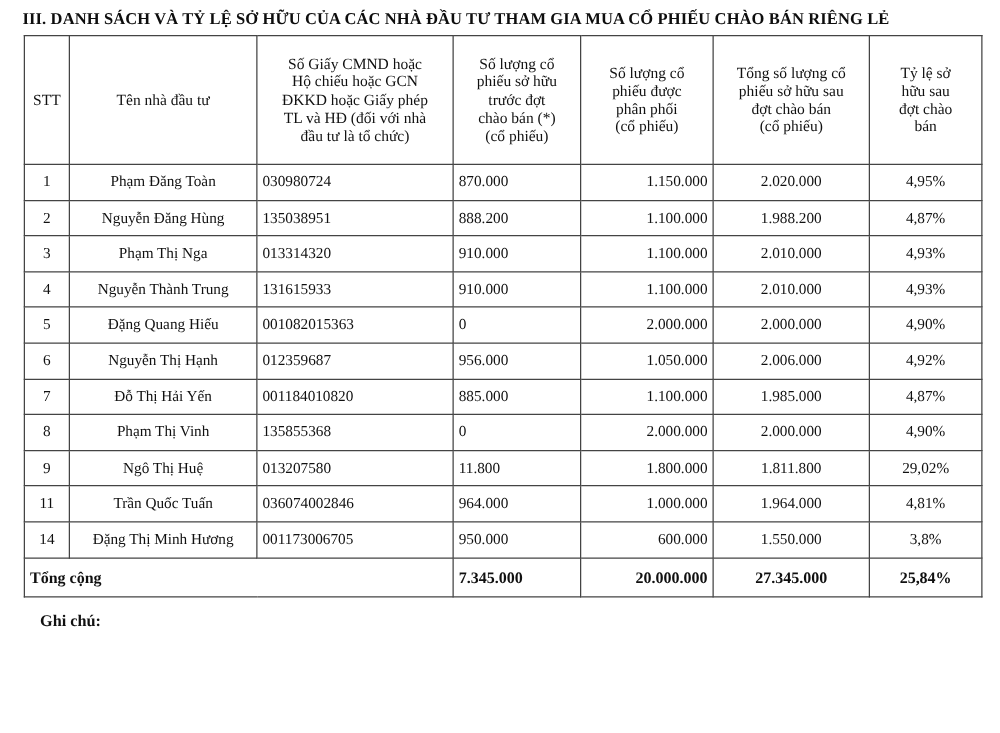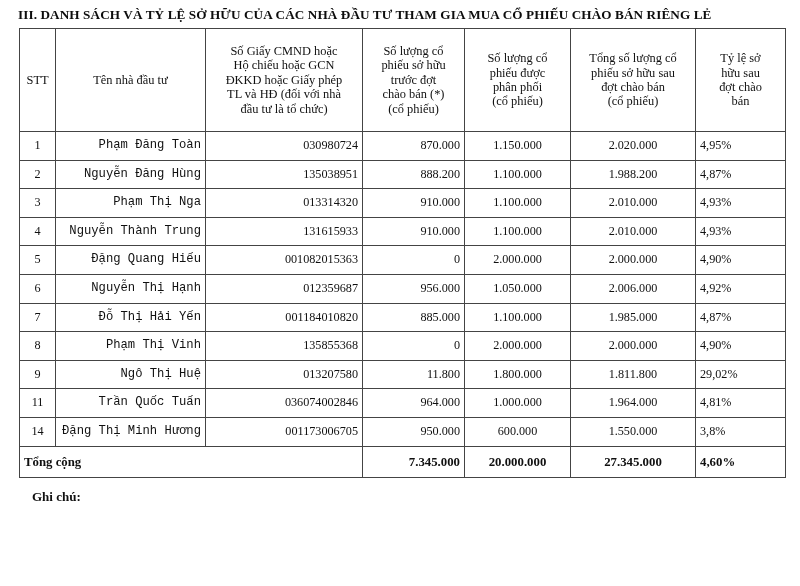--- a/index.html
+++ b/index.html
@@ -63,26 +63,26 @@
     padding: 3px 3px;
   }
   thead th .hdr-line { display: block; }
 
   
   tbody tr.data-row td {
     height: 27.6px;
     line-height: 27.6px;
   }
   td.c-stt     { text-align: center; }
-  td.c-name    { text-align: right;  padding-left: 7px; font-family: Liberation Mono, monospace; }
-  td.c-id      { text-align: right; padding-right: 7px; }
-  td.c-before  { text-align: right; padding-right: 9px; }
-  td.c-alloc   { text-align: center; padding-right: 17px; }
+  td.c-name    { text-align: center;  padding-left: 7px; }
+  td.c-id      { text-align: left; padding-right: 7px; }
+  td.c-before  { text-align: left; padding-right: 9px; }
+  td.c-alloc   { text-align: right; padding-right: 17px; }
   td.c-after   { text-align: center; padding-right: 17px; }
-  td.c-ratio   { text-align: left; padding-right: 13px; }
+  td.c-ratio   { text-align: center; padding-right: 13px; }
 
   
   tr.total-row td {
     height: 30px;
     line-height: 30px;
     font-weight: bold;
     font-size: 12.8px;
   }
   td.total-label {
   }
@@ -261,21 +261,21 @@
           <td class="c-ratio">3,8%</td>
         </tr>
       </tbody>
 
     <tfoot>
       <tr class="total-row">
         <td class="total-label" colspan="3">Tổng cộng</td>
         <td class="c-before">7.345.000</td>
         <td class="c-alloc">20.000.000</td>
         <td class="c-after">27.345.000</td>
-        <td class="c-ratio">4,60%</td>
+        <td class="c-ratio">25,84%</td>
       </tr>
     </tfoot>
   </table>
 
   <div class="notes">
     <div class="notes-title">Ghi chú:</div>
 
   </div>
 
 </div>

